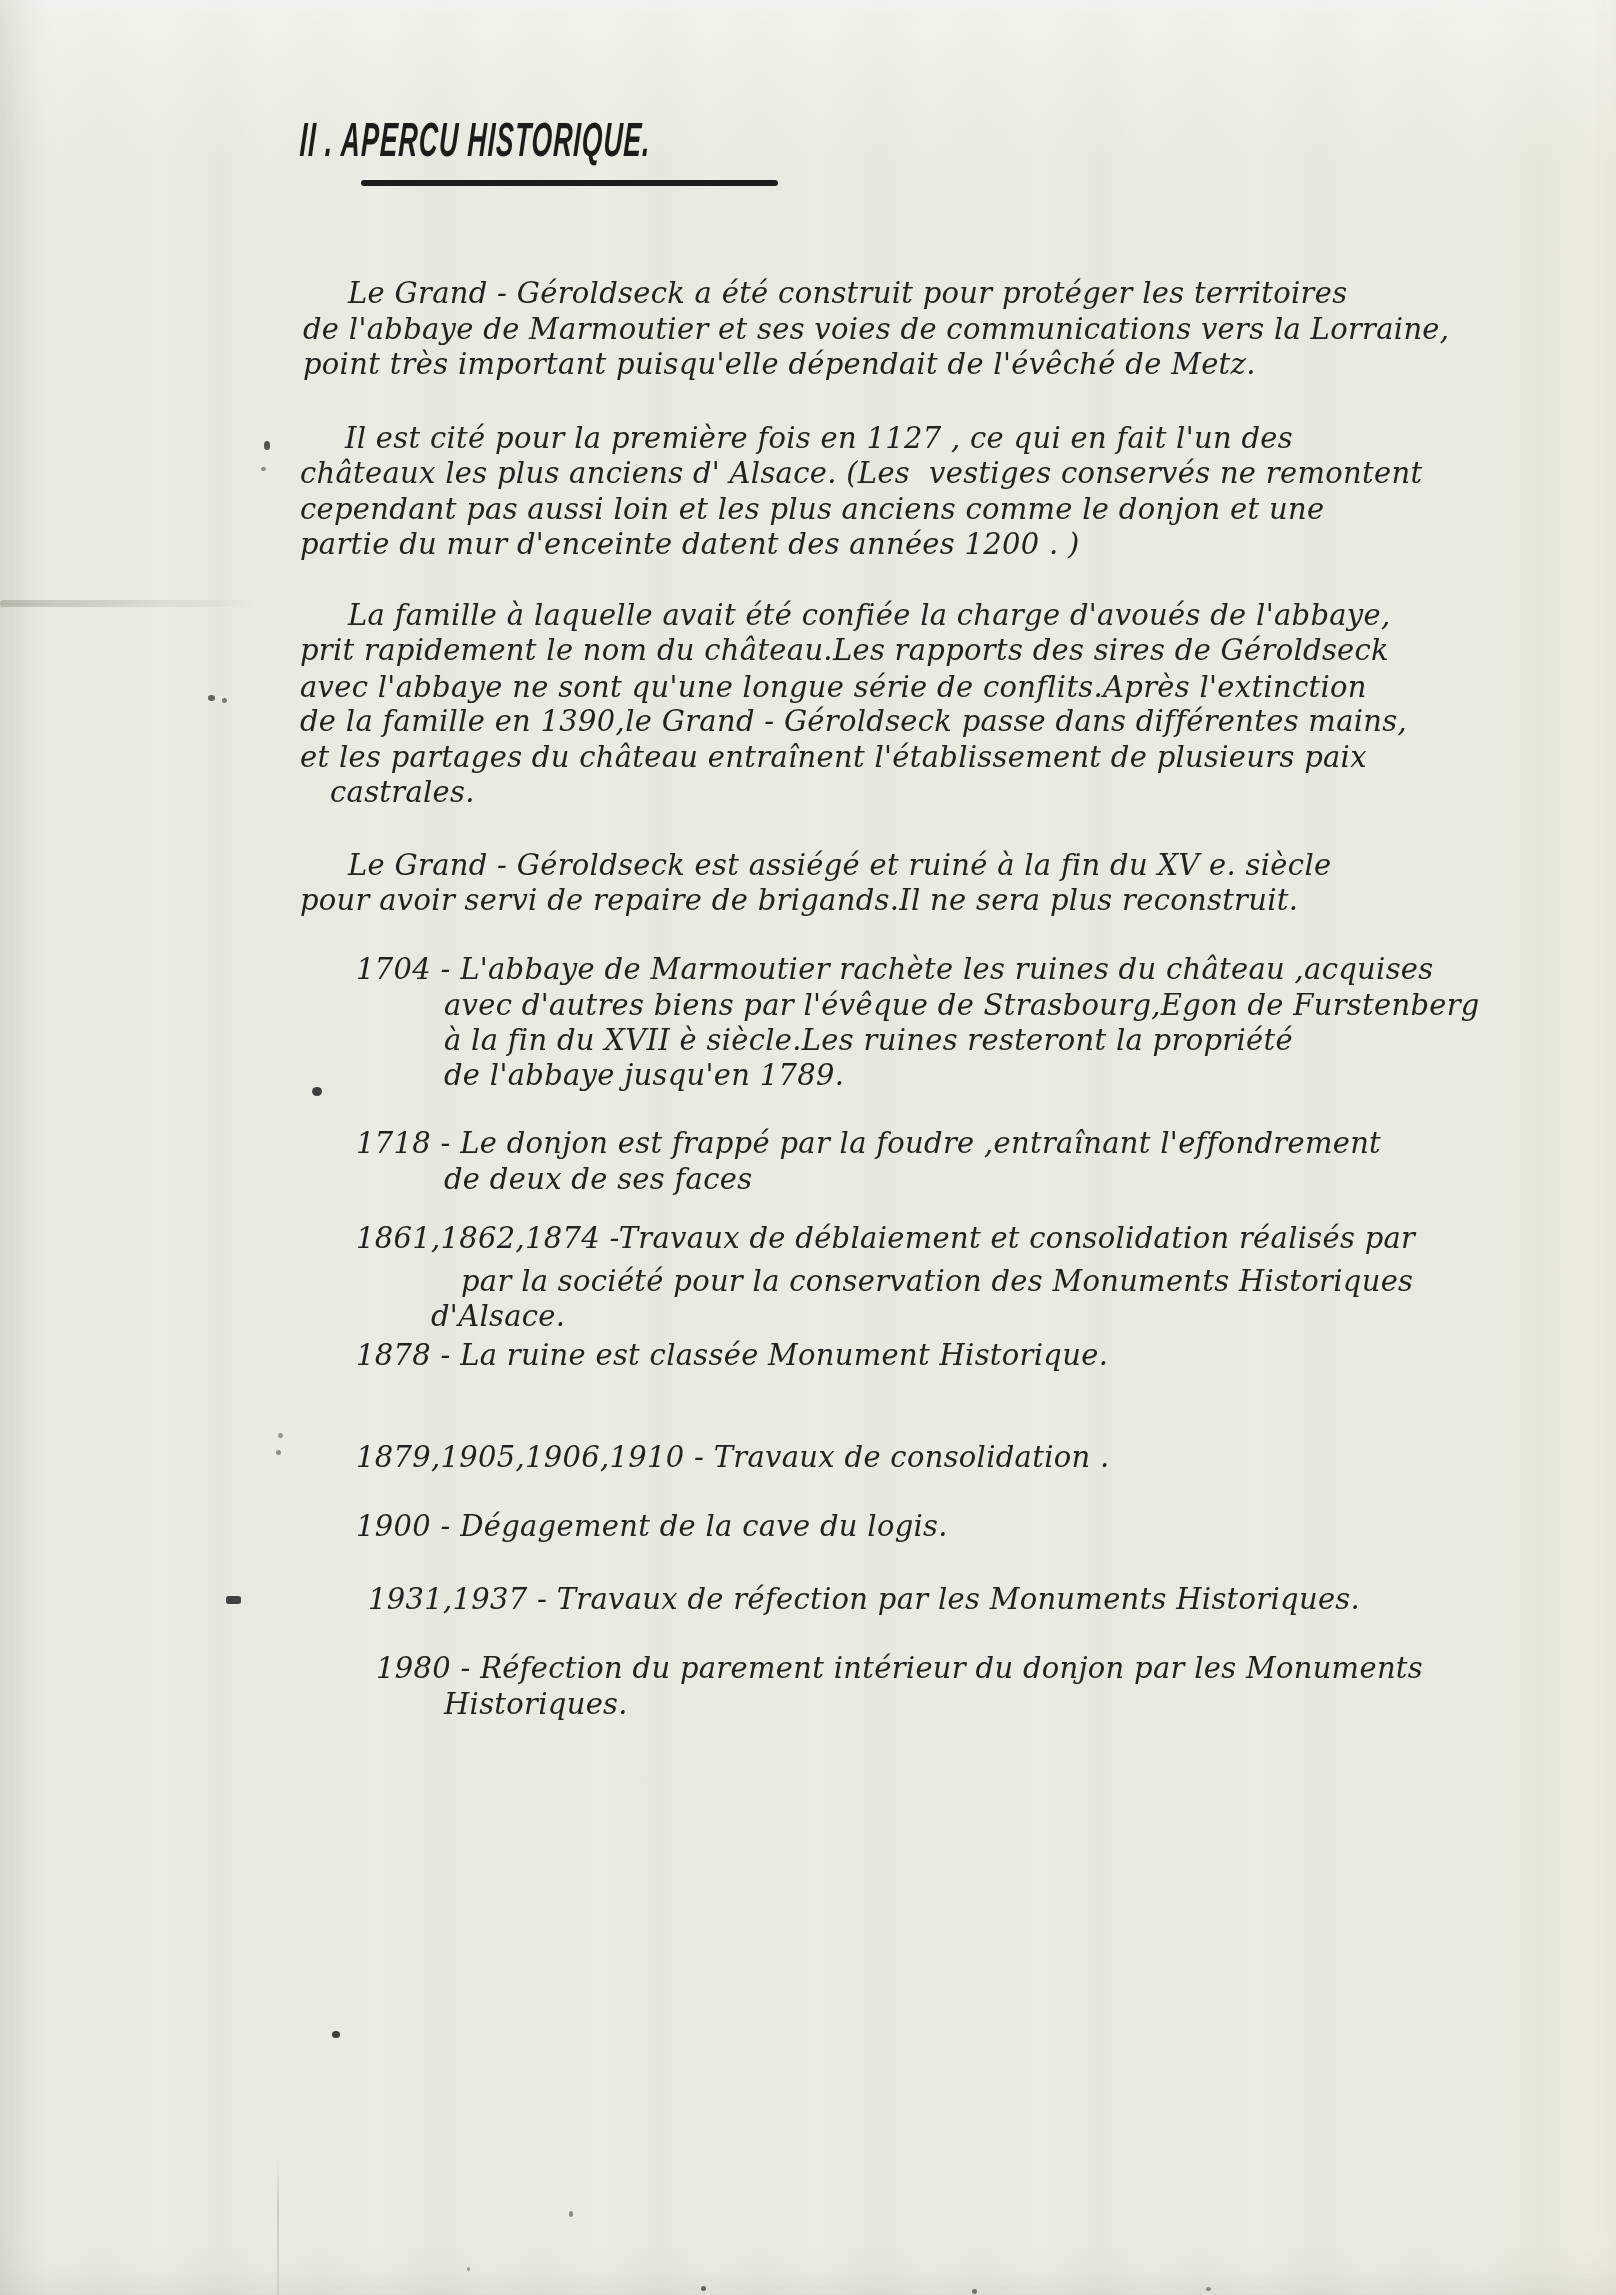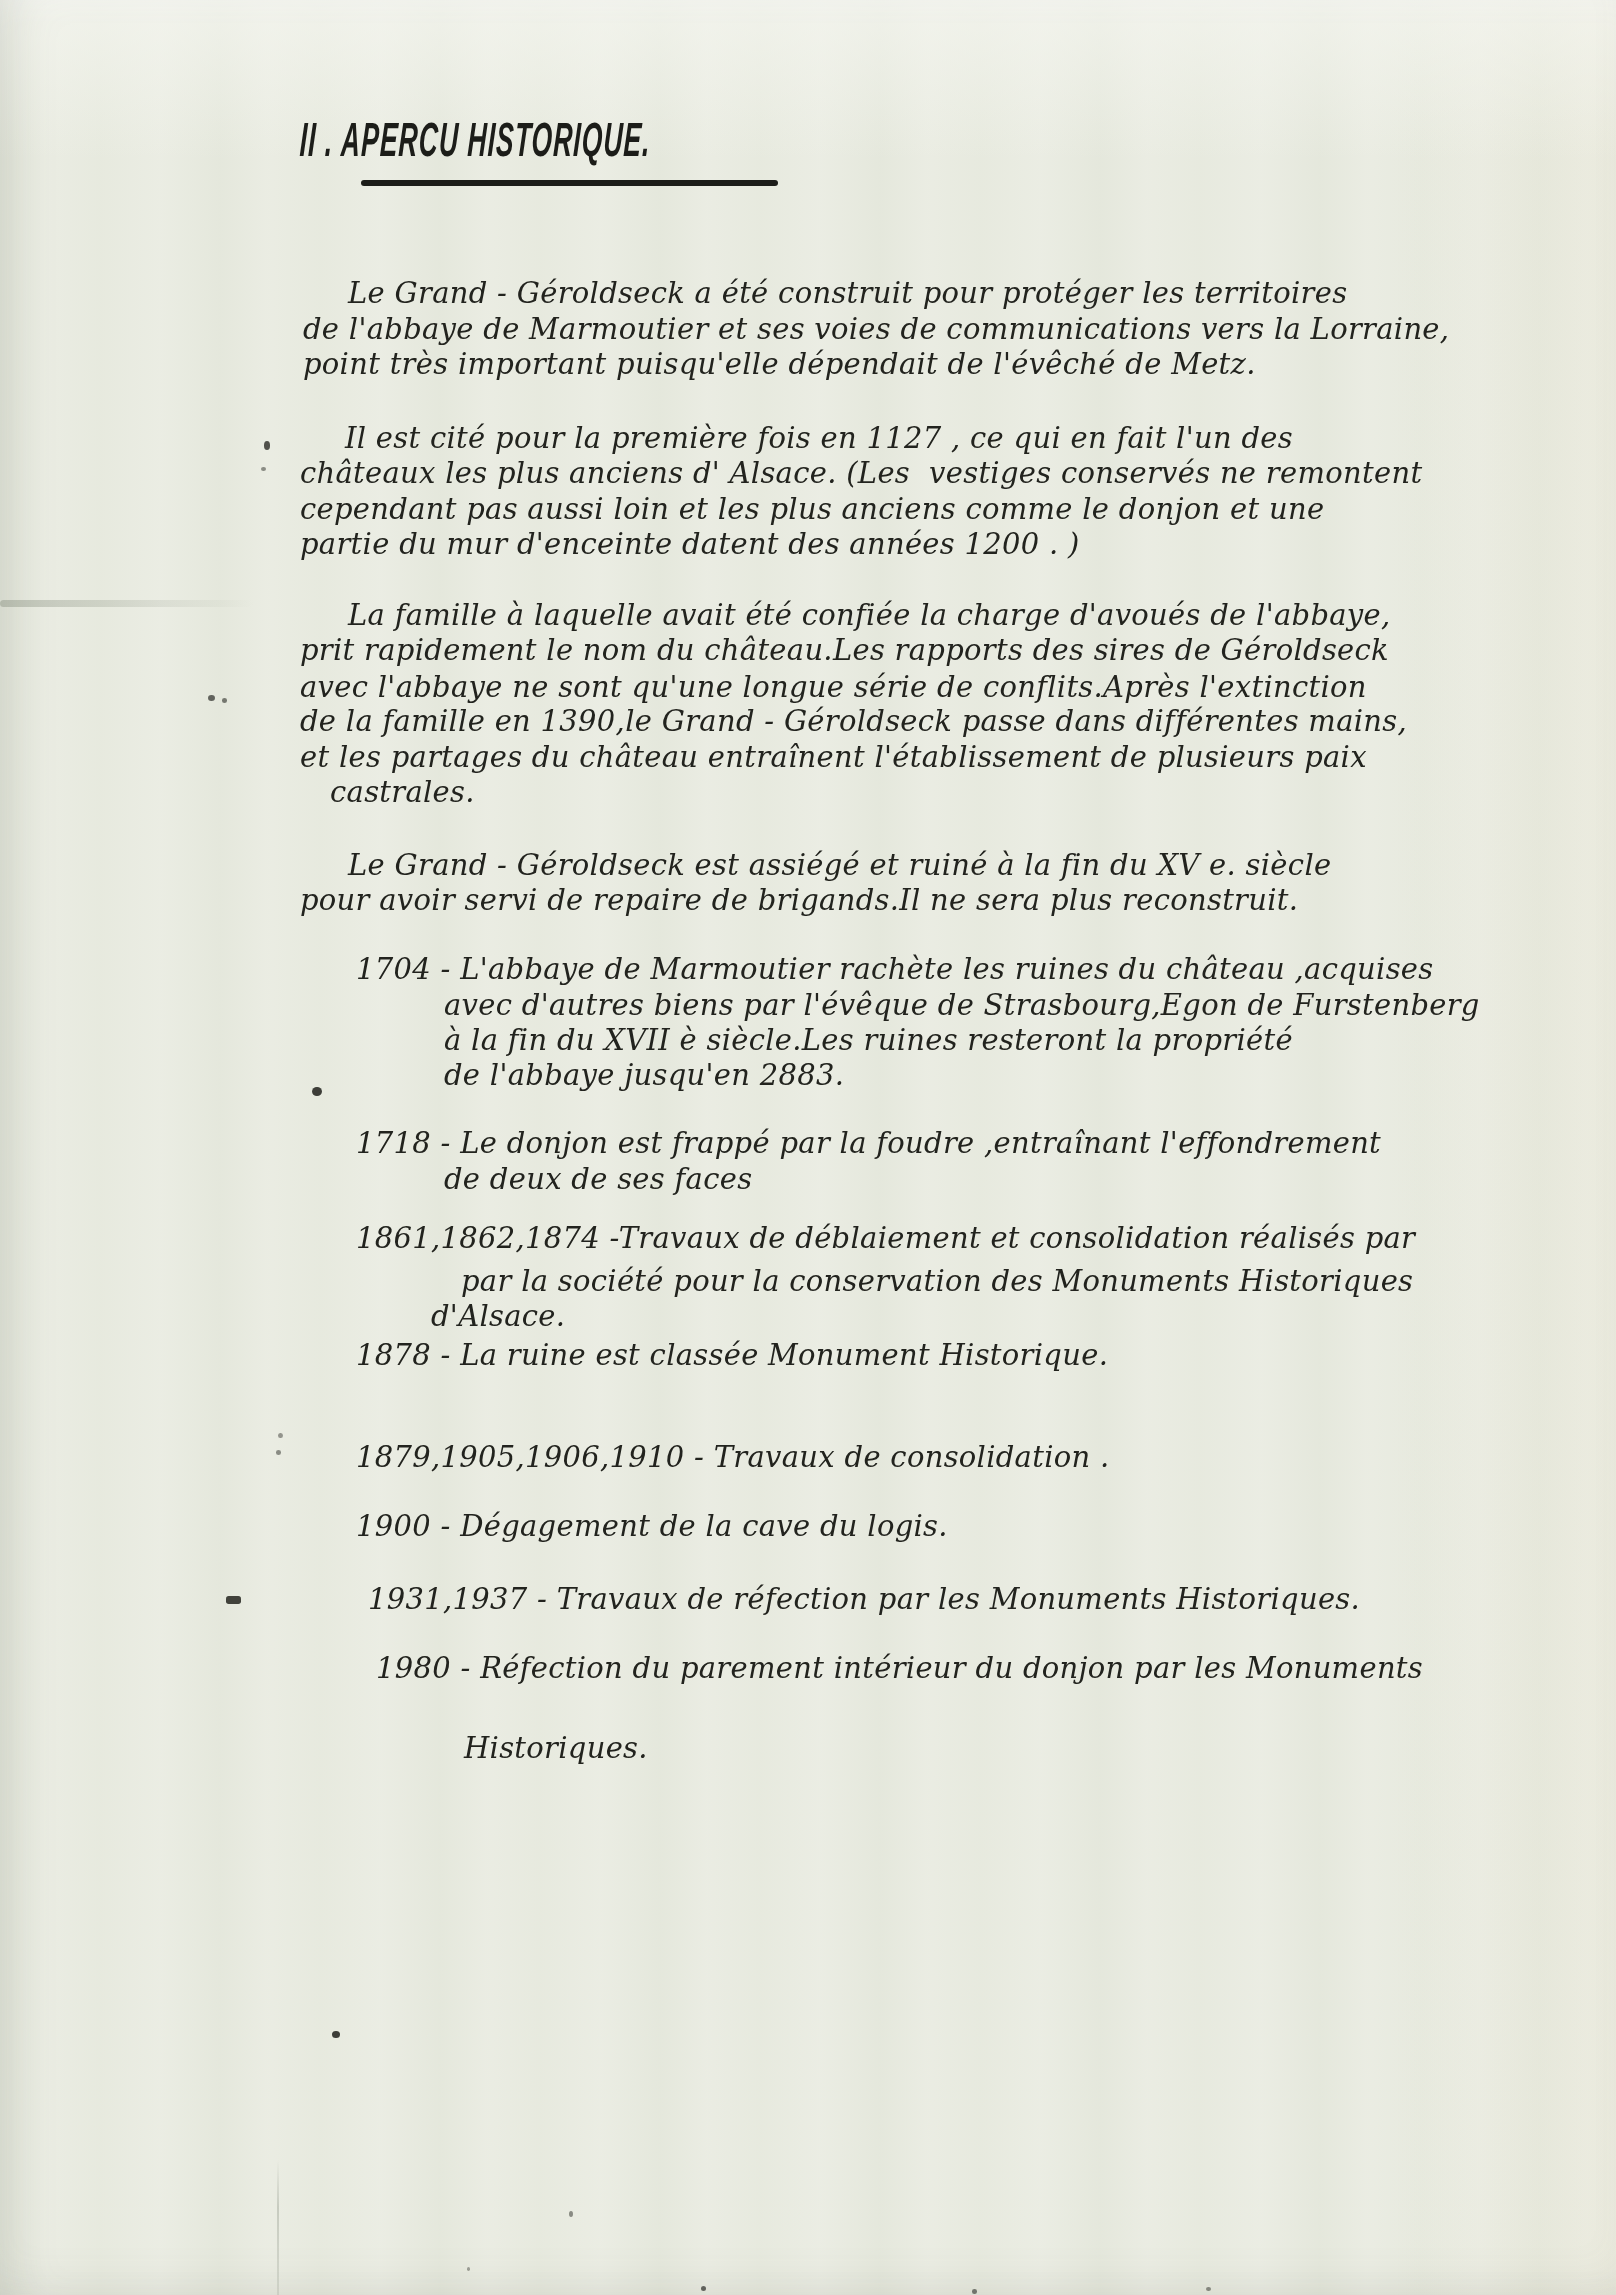--- a/index.html
+++ b/index.html
@@ -123,21 +123,21 @@
 
   <div>
     <div class="line" style="left:348px; top:848px;">Le Grand - Géroldseck est assiégé et ruiné à la fin du XV e. siècle</div>
     <div class="line" style="left:300px; top:883px;">pour avoir servi de repaire de brigands.Il ne sera plus reconstruit.</div>
   </div>
 
   <div>
     <div class="line" style="left:356px; top:952px;">1704 - L'abbaye de Marmoutier rachète les ruines du château ,acquises</div>
     <div class="line" style="left:444px; top:988px;">avec d'autres biens par l'évêque de Strasbourg,Egon de Furstenberg</div>
     <div class="line" style="left:444px; top:1023px;">à la fin du XVII è siècle.Les ruines resteront la propriété</div>
-    <div class="line" style="left:444px; top:1058px;">de l'abbaye jusqu'en 2883.</div>
+    <div class="line" style="left:444px; top:1058px;">de l'abbaye jusqu'en 1789.</div>
   </div>
 
   <div>
     <div class="line" style="left:356px; top:1126px;">1718 - Le donjon est frappé par la foudre ,entraînant l'effondrement</div>
     <div class="line" style="left:444px; top:1162px;">de deux de ses faces</div>
   </div>
 
   <div>
     <div class="line" style="left:356px; top:1221px;">1861,1862,1874 -Travaux de déblaiement et consolidation réalisés par</div>
     <div class="line" style="left:461px; top:1264px;">par la société pour la conservation des Monuments Historiques</div>
@@ -155,21 +155,21 @@
   <div>
     <div class="line" style="left:356px; top:1509px;">1900 - Dégagement de la cave du logis.</div>
   </div>
 
   <div>
     <div class="line" style="left:344px; top:1582px;margin-left:24px;">1931,1937 - Travaux de réfection par les Monuments Historiques.</div>
   </div>
 
   <div>
     <div class="line" style="left:376px; top:1651px;">1980 - Réfection du parement intérieur du donjon par les Monuments</div>
-    <div class="line" style="left:464px; top:1687px;margin-top:44px;">Historiques.</div>
+    <div class="line" style="left:444px; top:1687px;">Historiques.</div>
   </div>
 
   <div class="streak-h"></div>
   <div class="fold-line"></div>
 
   <div class="speck" style="left:264px; top:441px; width:6px; height:8.7px; opacity:.8;"></div>
   <div class="speck" style="left:261px; top:467px; width:4.7px; height:4px; opacity:.5;"></div>
   <div class="speck" style="left:208px; top:695px; width:6.7px; height:6px; opacity:.7;"></div>
   <div class="speck" style="left:222px; top:698px; width:5.3px; height:4.7px; opacity:.6;"></div>
   <div class="speck" style="left:312px; top:1087px; width:10px; height:9.3px; opacity:.9;"></div>

